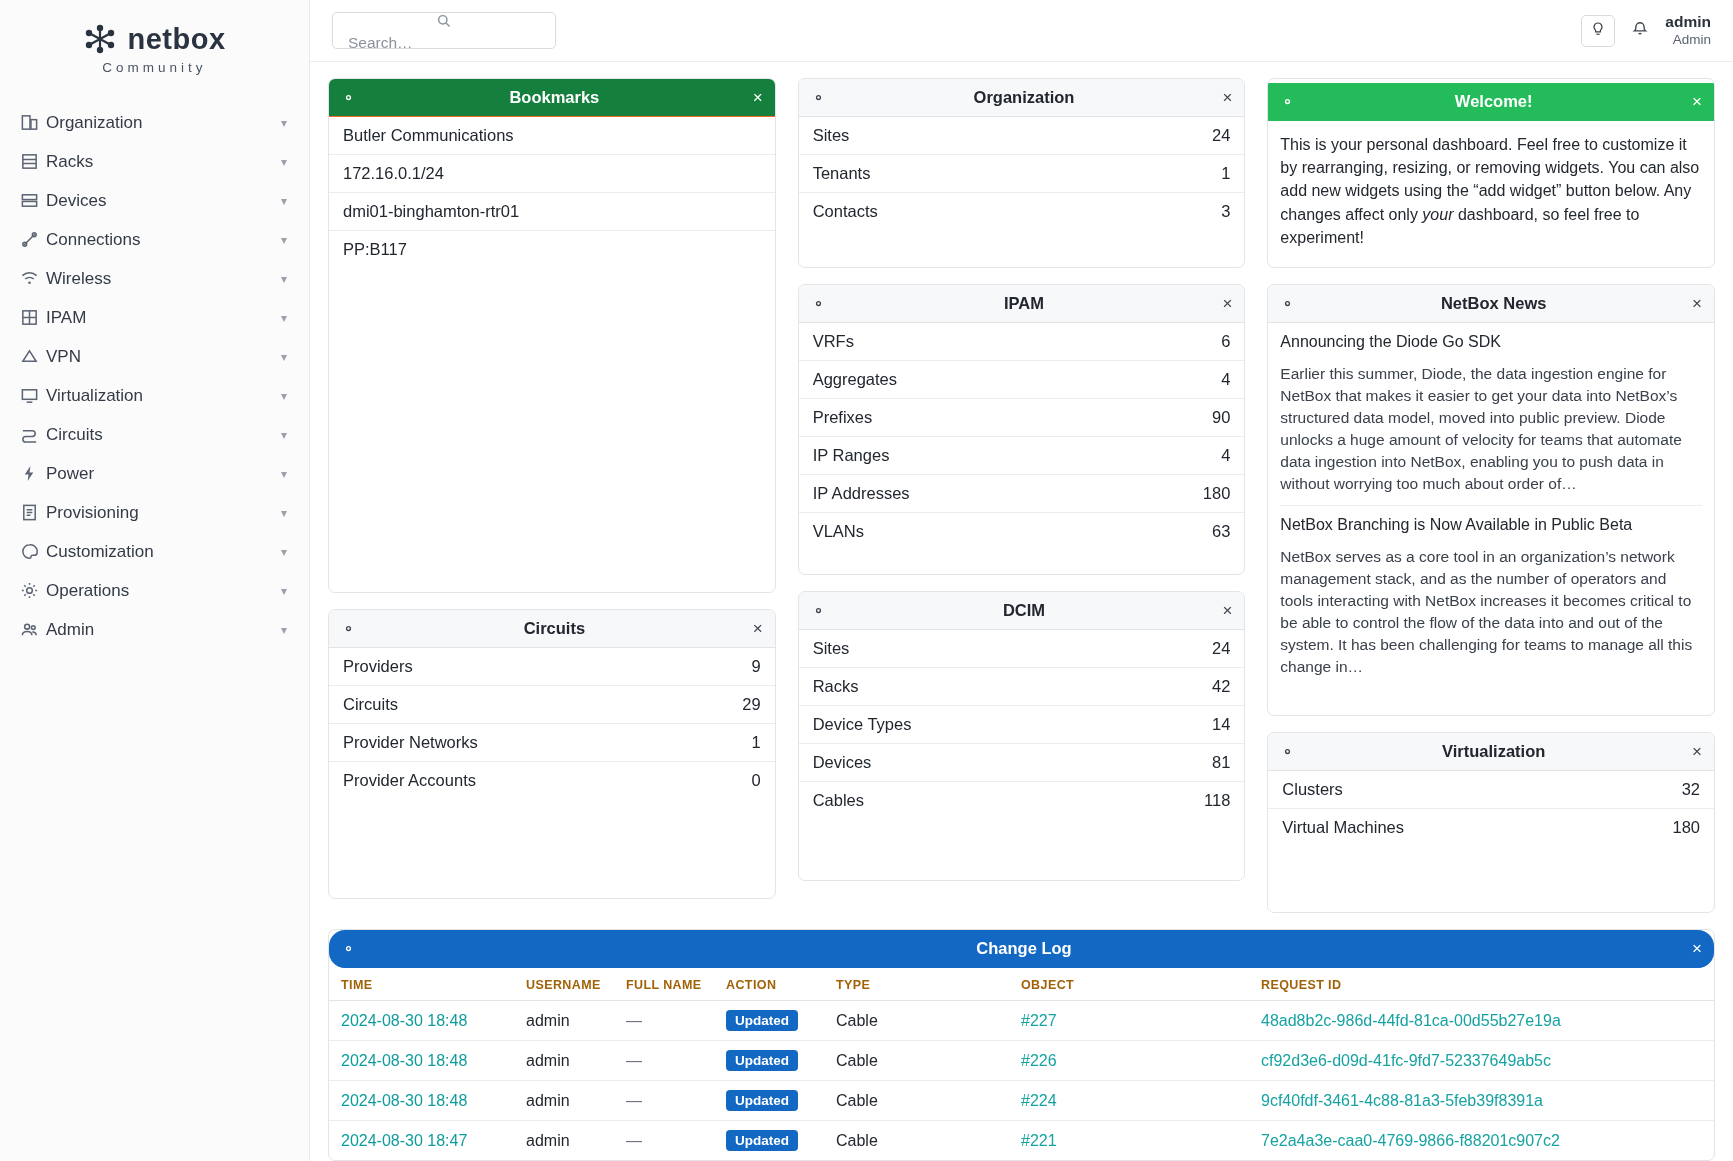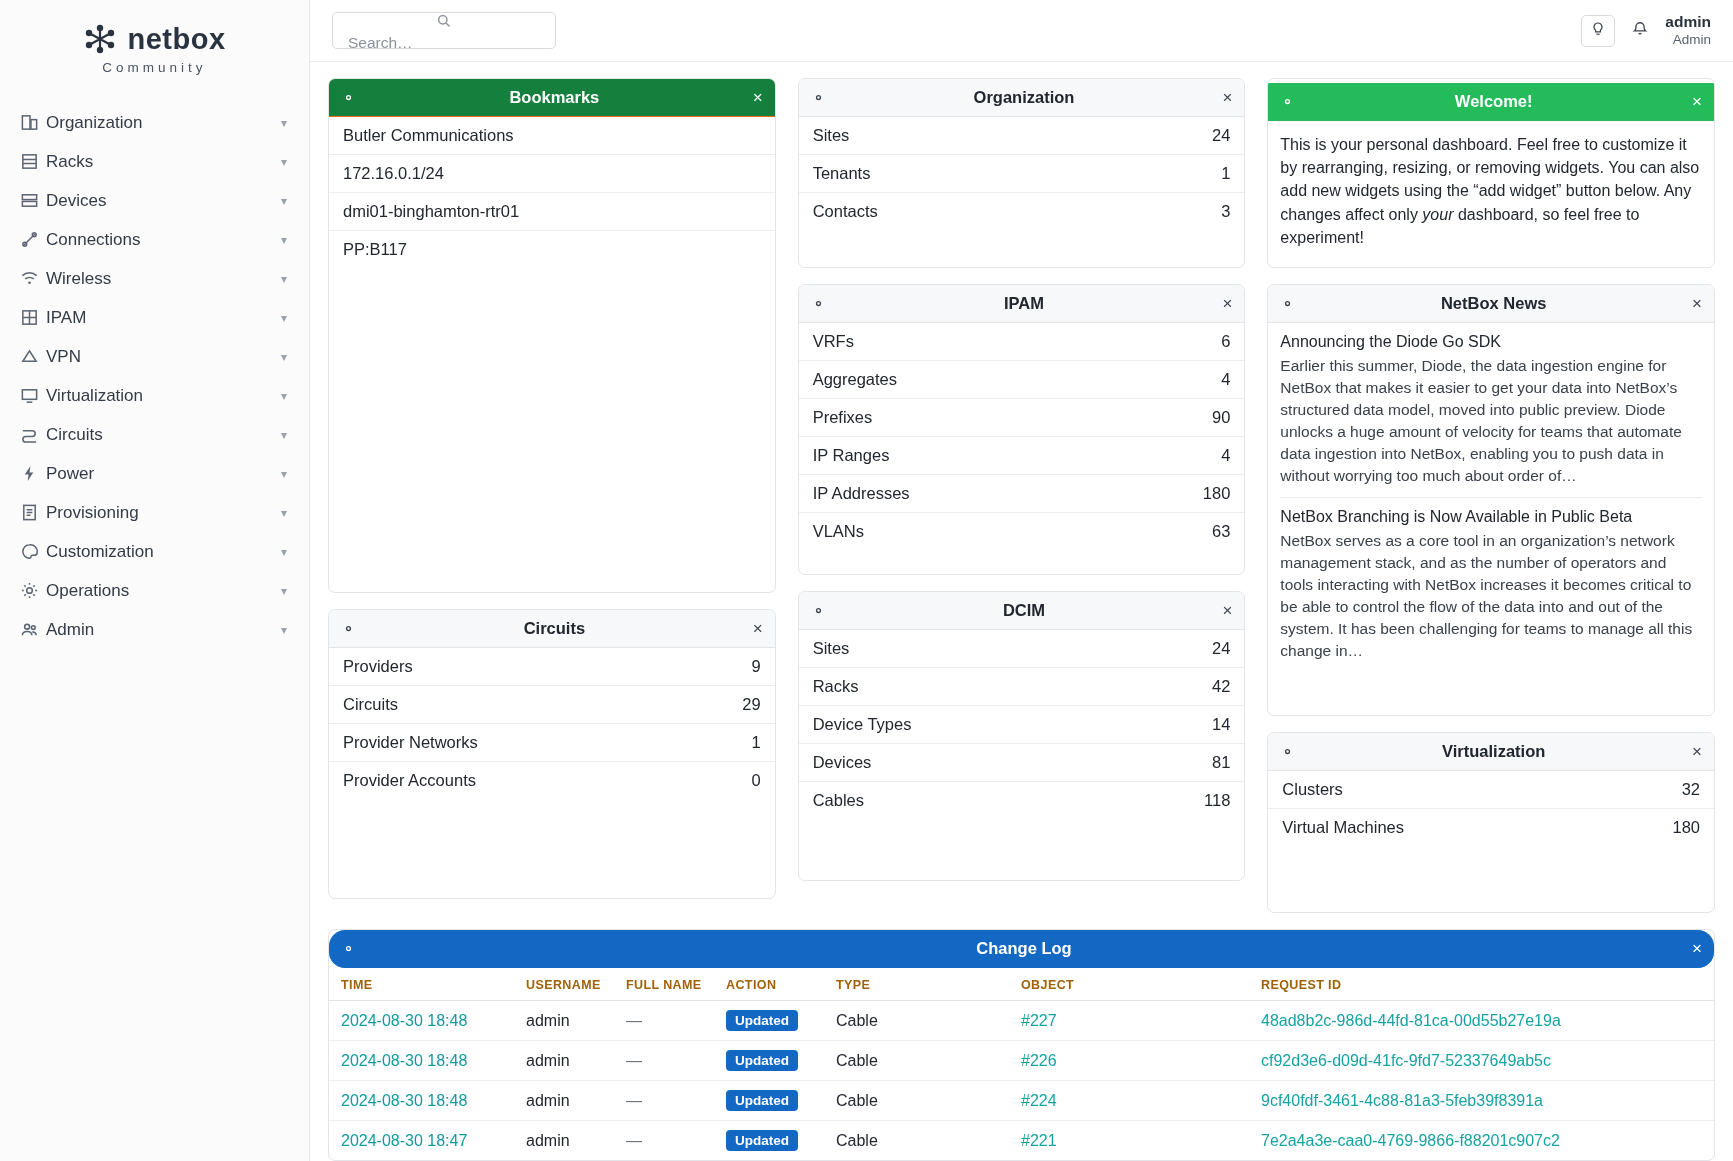--- a/index.html
+++ b/index.html
@@ -133,21 +133,21 @@
   }
   .bm-row:last-child { border-bottom: none; }
 
   .welcome-body { padding: 12px 12px 14px 12px; font-size: 16px; line-height: 1.46; color: #23282f; }
   .welcome-body em { font-style: italic; }
 
   .news-body { padding: 10px 12px 0 12px; }
   .news-item { padding-bottom: 10px; border-bottom: 1px solid #ecedef; margin-bottom: 10px; }
   .news-item:last-child { border-bottom: none; margin-bottom: 0; }
   .news-title { font-size: 16px; color: #22272f; }
-  .news-text { font-size: 15.5px; color: #3a414b; line-height: 1.42; margin-top: 4px; }
+  .news-text { font-size: 15.5px; color: #3a414b; line-height: 1.42; margin-top: 12px; }
 
   
   .changelog { grid-column: 1 / span 3; margin-top: 0; }
   table { width: 100%; border-collapse: collapse; }
   th {
     text-align: left; font-size: 12.5px; letter-spacing: .4px;
     color: #a16207; font-weight: 700; text-transform: uppercase;
     padding: 10px 12px 8px 12px; border-bottom: 1px solid #e3e4e7;
   }
   td {

